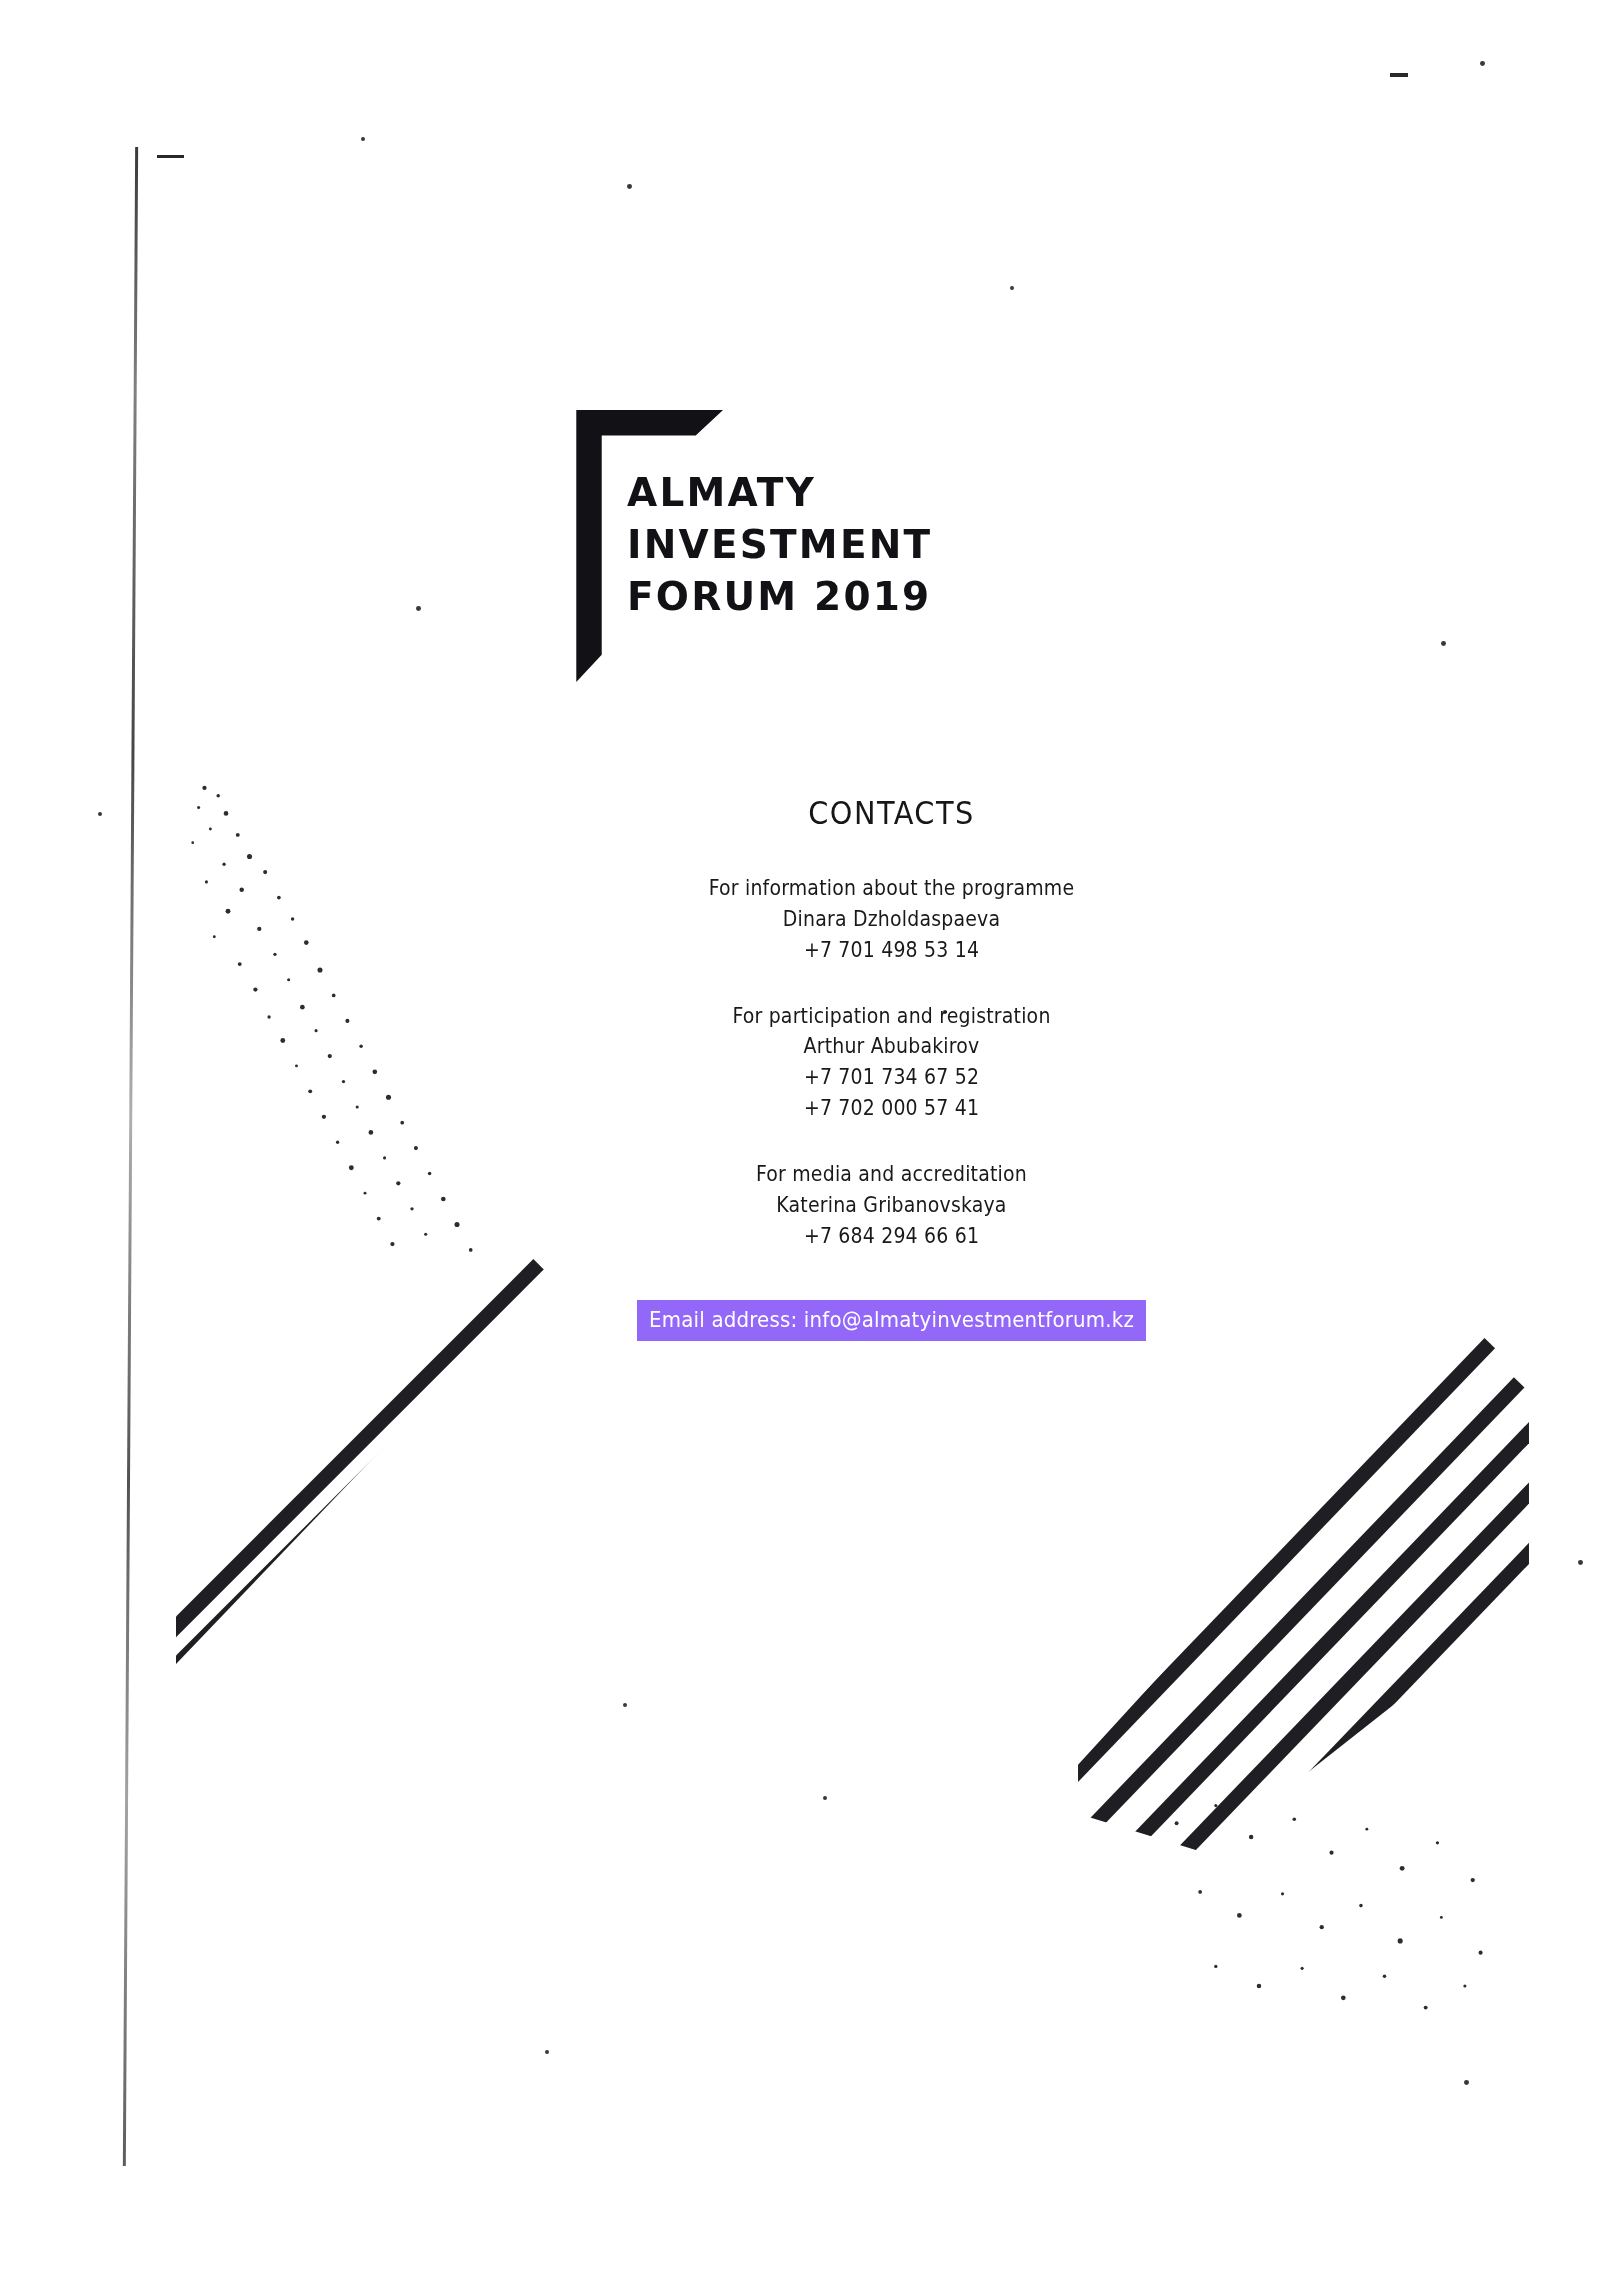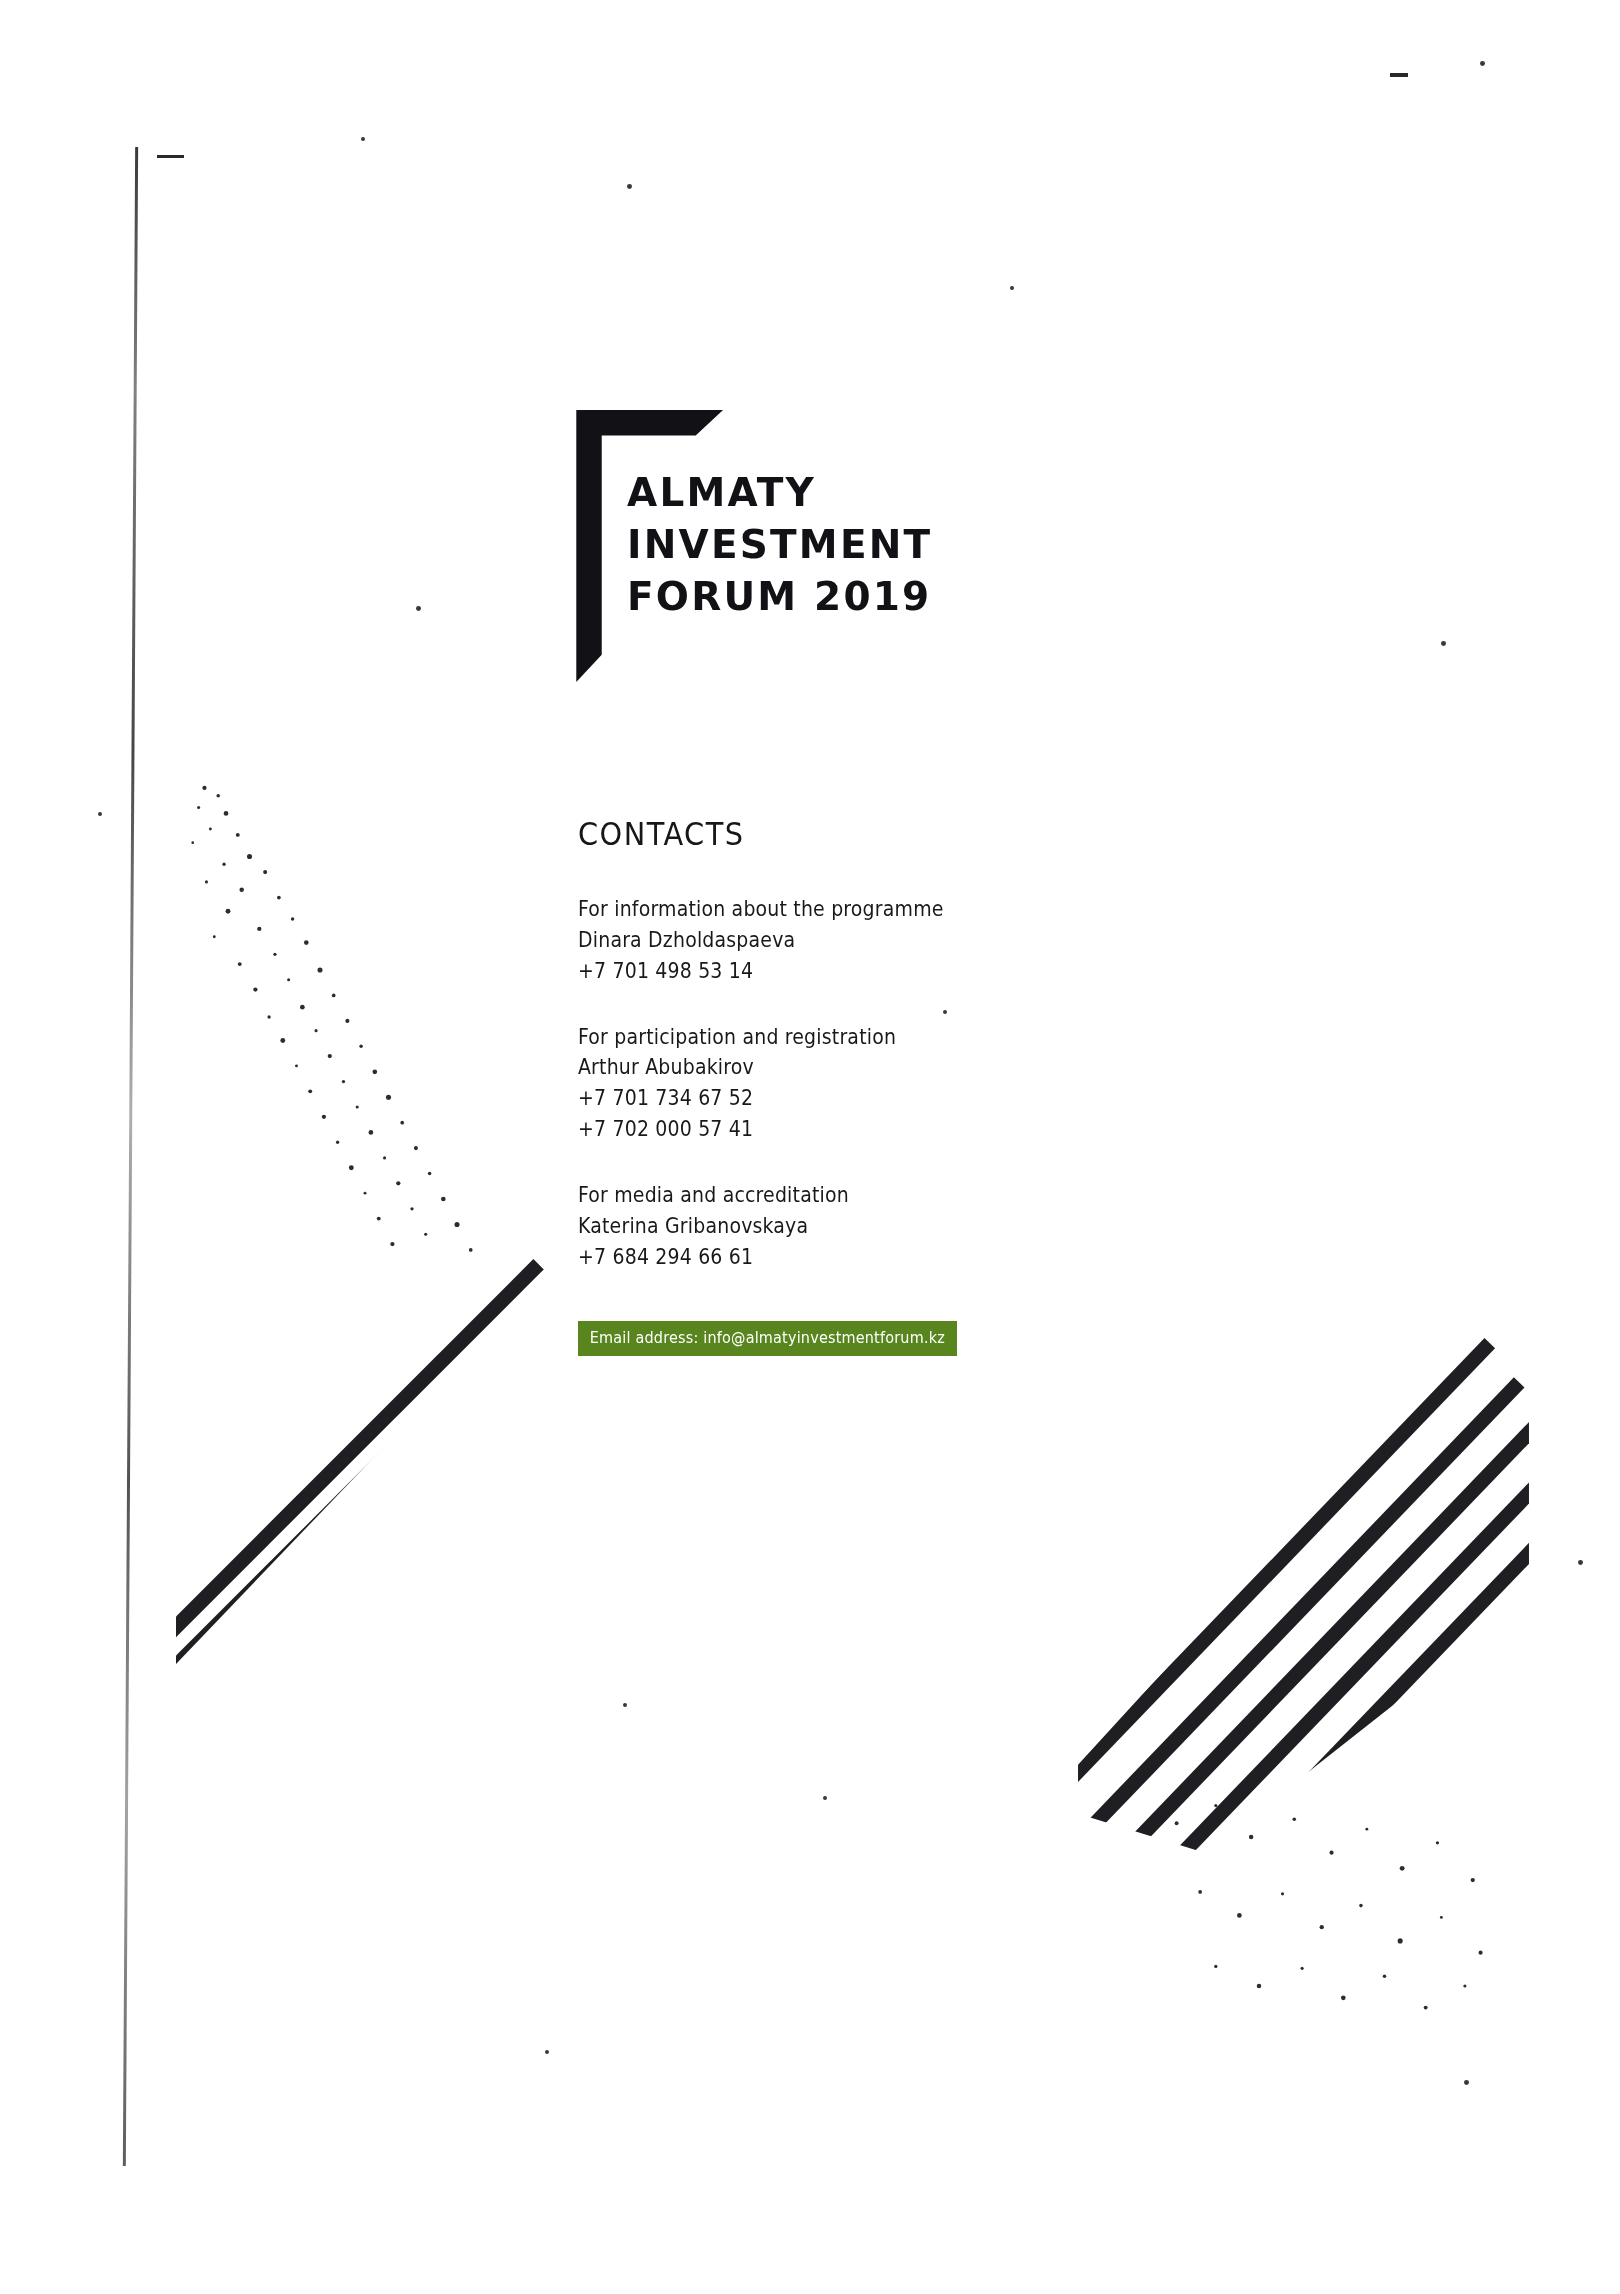--- a/index.html
+++ b/index.html
@@ -69,22 +69,23 @@
     line-height: 1.33;
     letter-spacing: 2.2px;
     color: #141418;
     white-space: pre-line;
   }
 
   
   .contacts {
     position: absolute;
     left: 578px;
-    top: 815px;
+    top: 794px;
     width: 627px;
+    text-align: center;
   }
   .contacts-title {
     font-family: "DejaVu Sans Condensed", "DejaVu Sans", sans-serif;
     font-size: 32px;
     font-weight: 400;
     letter-spacing: 1.5px;
     color: #19191c;
     margin: 0 0 41px 0;
   }
   .contact-group {
@@ -101,24 +102,24 @@
   .contact-line.heading {
     font-weight: 400;
     margin-top: 24px;
   }
   .contact-line.faded {
     color: #4a4a4e;
     opacity: 0.86;
   }
   .email-bar {
     display: inline-block;
-    background: #4d7c0f;
+    background: #8b5cf6;
     color: #ffffff;
     font-family: "DejaVu Sans Condensed", "DejaVu Sans", sans-serif;
-    font-size: 16px;
+    font-size: 22px;
     letter-spacing: 0.2px;
     padding: 6.9px 11.8px 8.8px 11.8px;
     margin-top: 13.7px;
     white-space: nowrap;
     opacity: 0.93;
   }
 
   
   .stripes {
     position: absolute;

